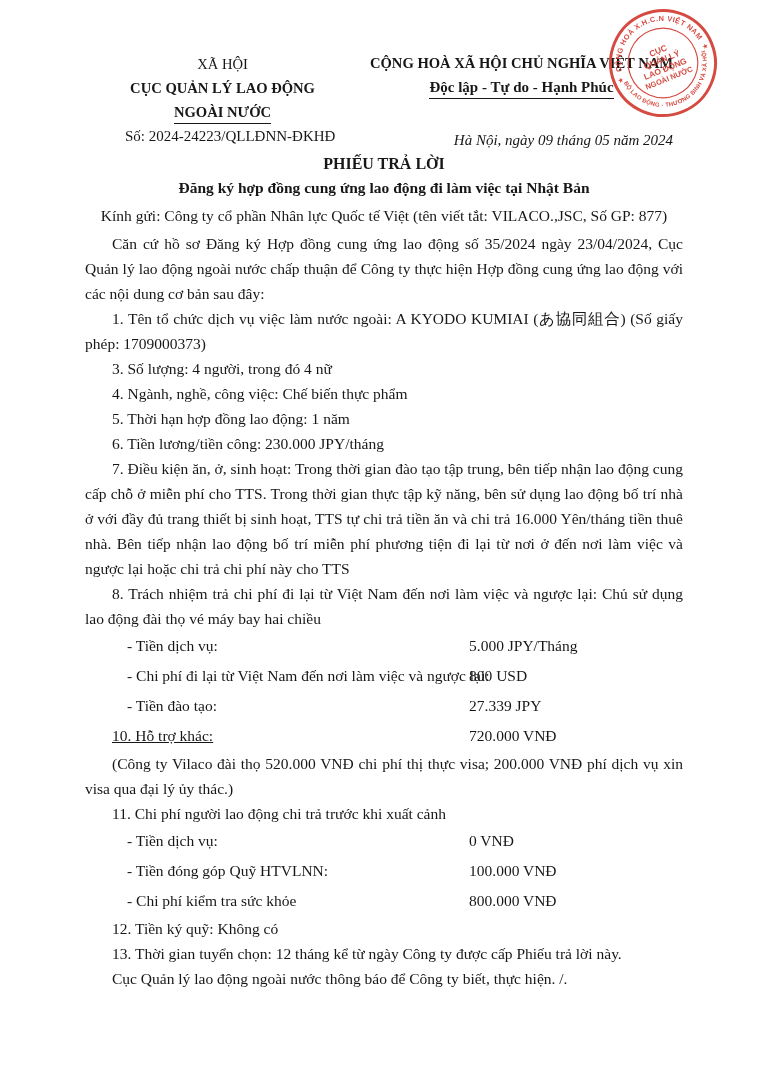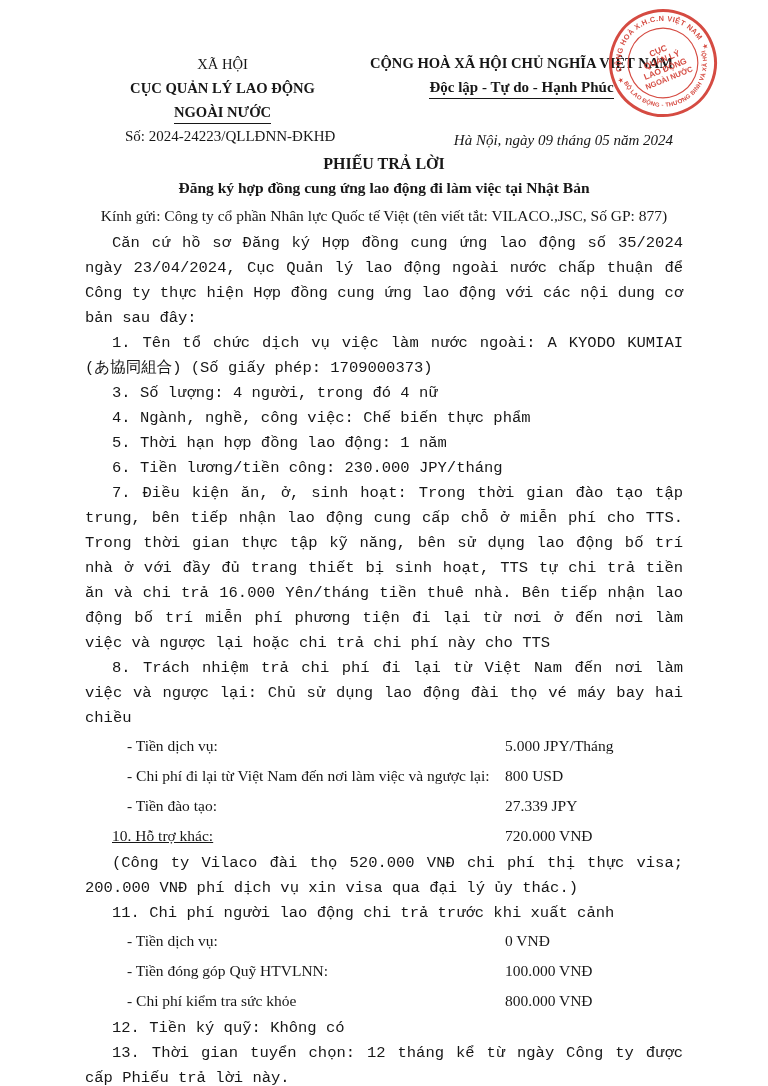--- a/index.html
+++ b/index.html
@@ -20,24 +20,24 @@
   .header{display:flex;}
   .header-left{width:46%;text-align:center;line-height:24px;}
   .header-right{width:54%;text-align:center;line-height:23px;}
   .hdr-small{font-size:14.6px;}
   .u-line{display:inline-block;border-bottom:1.5px solid #171717;padding-bottom:1px;line-height:20px;}
   .doc-number{text-align:left;padding-left:40px;font-size:15px;}
   .dateline{margin-top:30px;font-style:italic;text-align:right;padding-right:10px;font-size:15px;}
   .title{text-align:center;font-weight:bold;font-size:16px;margin-top:0;line-height:24px;}
   .subtitle{text-align:center;font-weight:bold;font-size:15.5px;line-height:24px;}
   p.para{margin:0;text-align:justify;}
-  p.indent{text-indent:27px;font-family:Liberation Mono, monospace;}
+  p.indent{text-indent:27px;}
   p.center{margin:3px;text-align:center;}
   .subrow{position:relative;padding-left:42px;line-height:30px;}
-  .subrow .val, .valrow .val{position:absolute;left:420px;top:0;}
+  .subrow .val, .valrow .val{position:absolute;left:384px;top:0;}
   .valrow{position:relative;padding-left:27px;line-height:30px;text-decoration:underline;}
   .stamp{
     position:absolute;left:606px;top:6px;width:114px;height:114px;
     opacity:.92;pointer-events:none;
   }
   .stamp svg{width:100%;height:100%;}
 </style>
 </head>
 <body>
 

